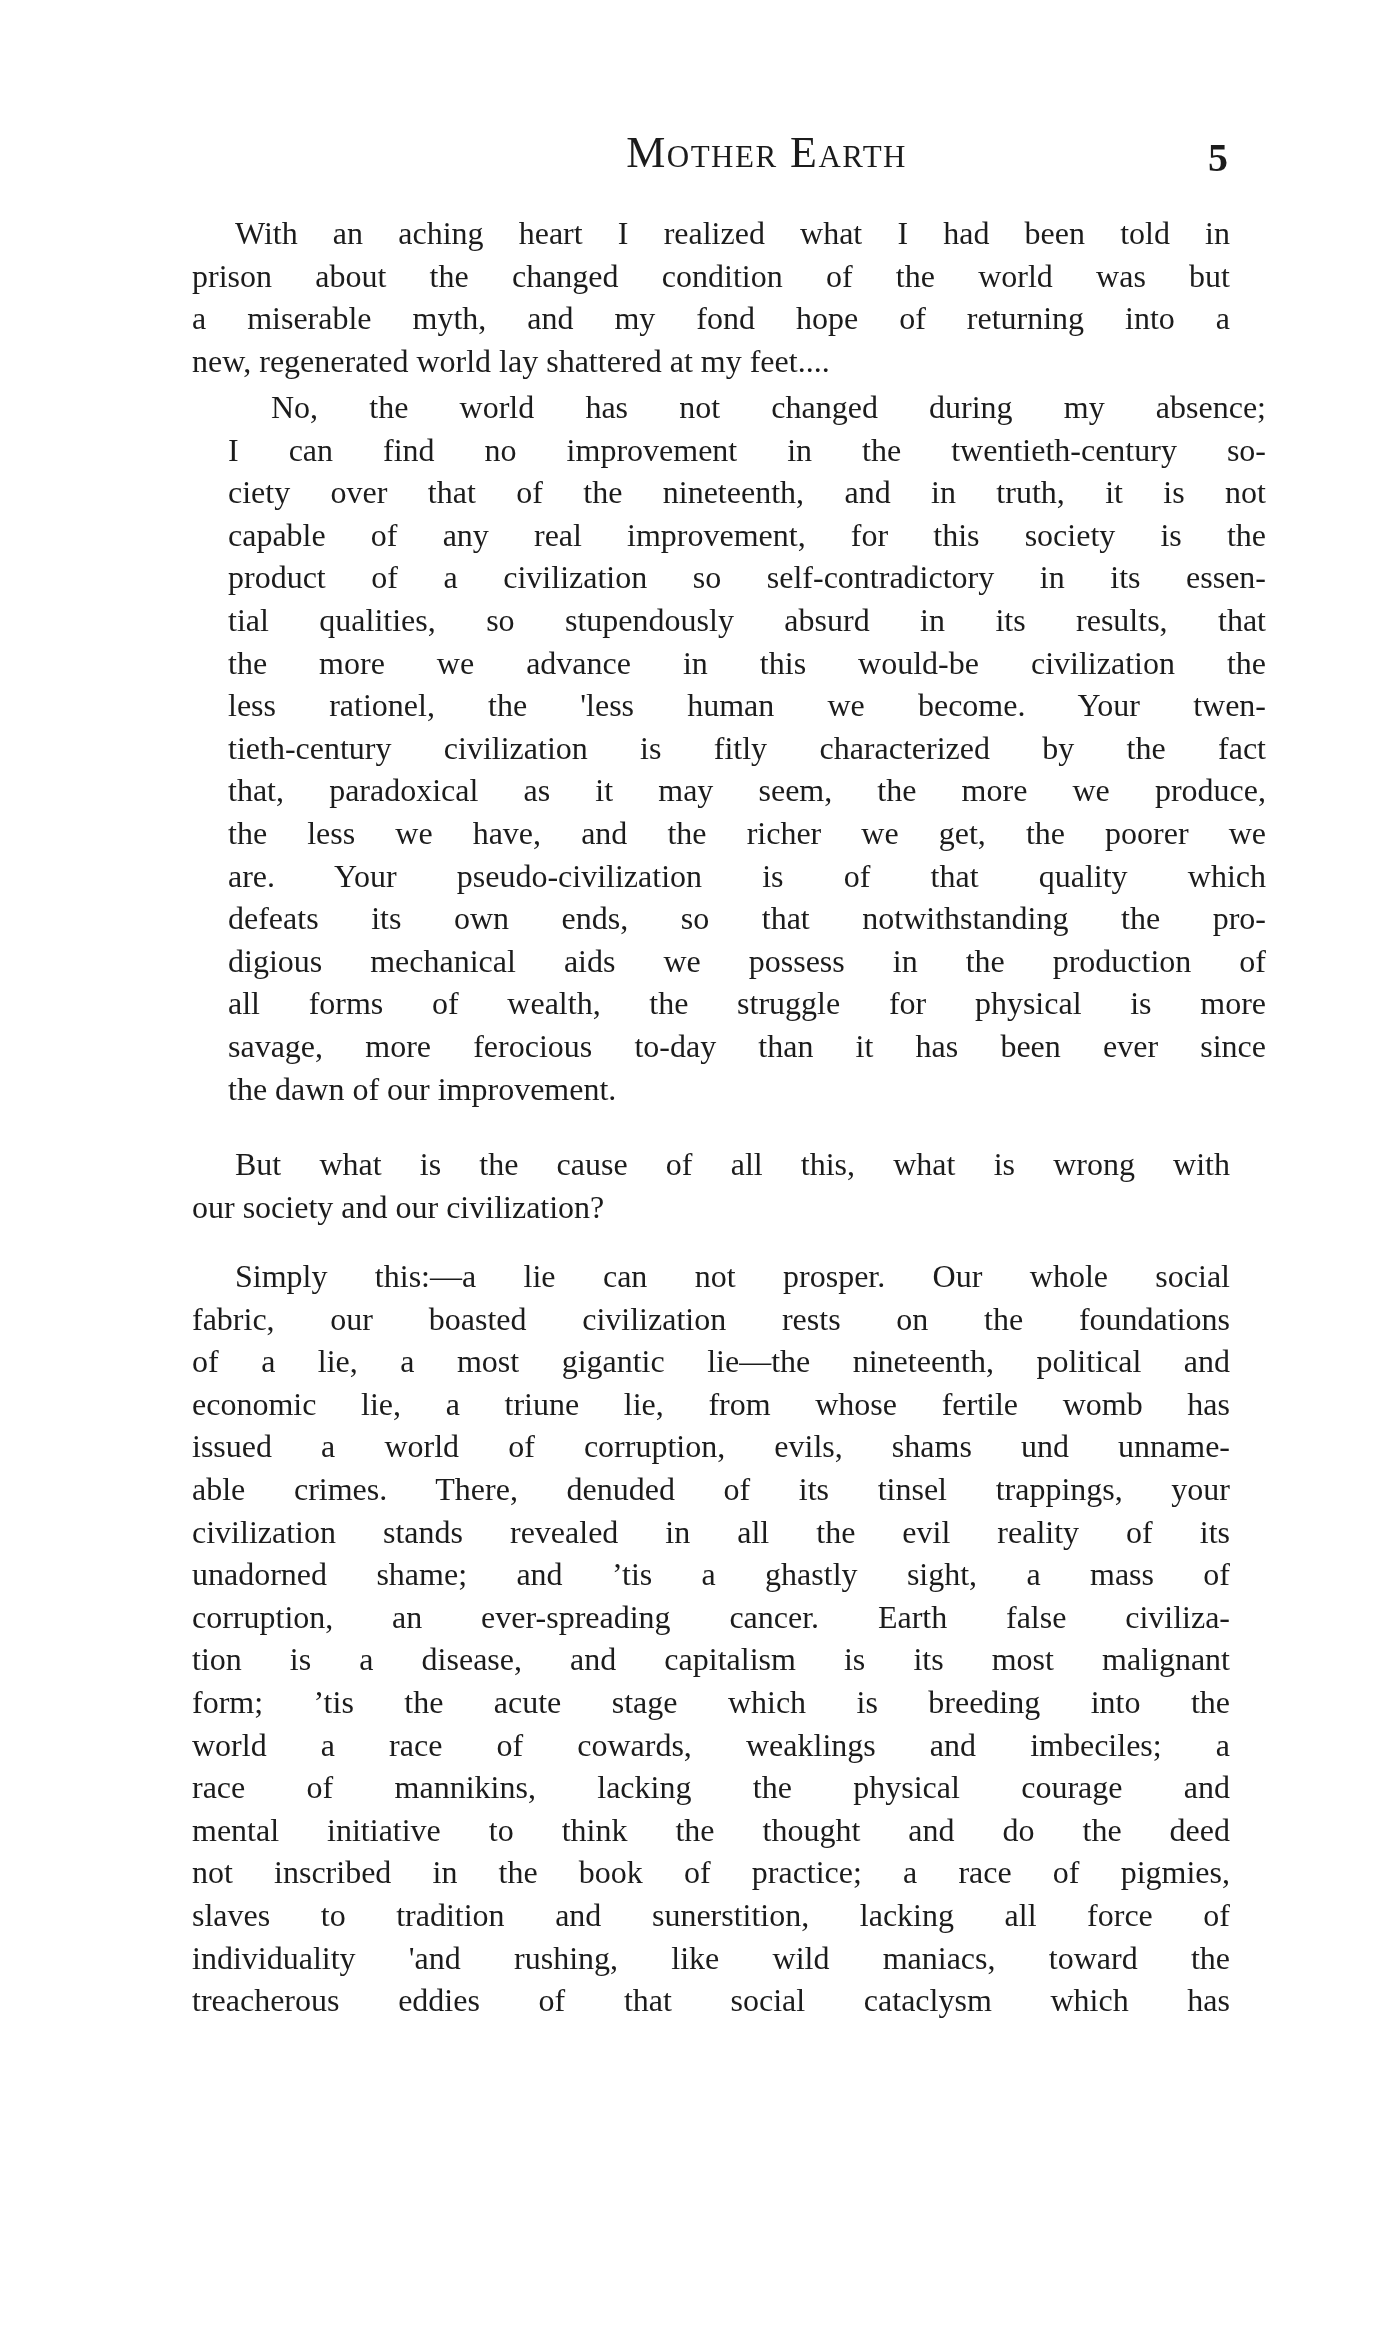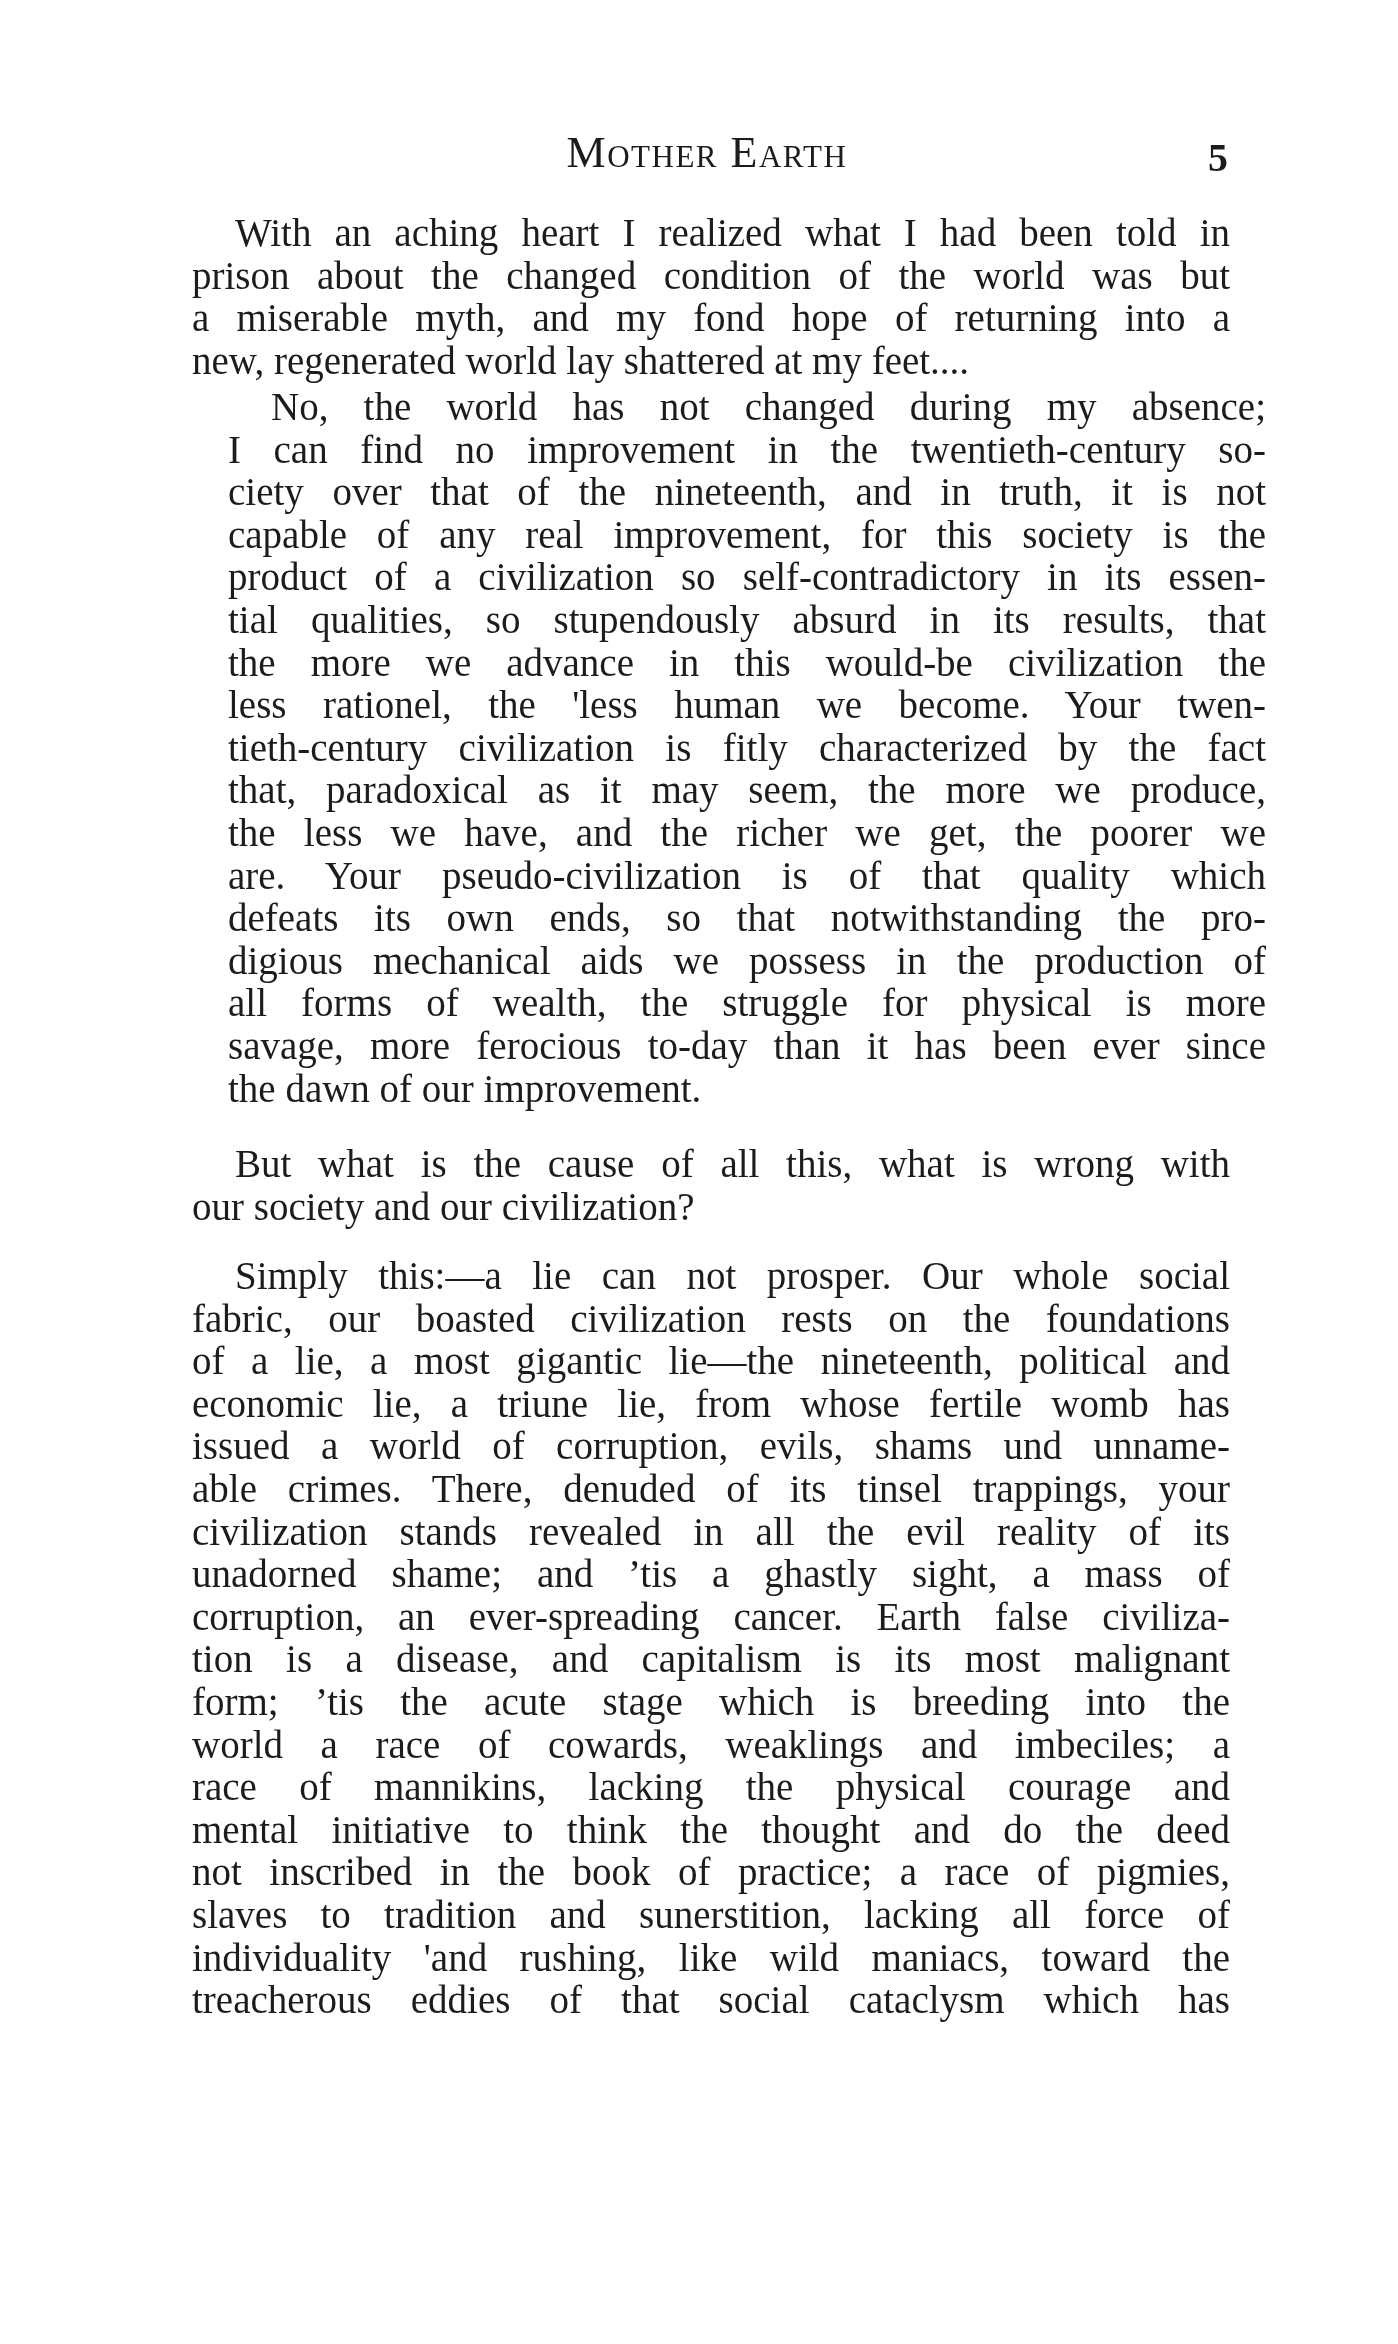--- a/index.html
+++ b/index.html
@@ -22,21 +22,21 @@
     height: 2344px;
     background: #ffffff;
   }
   .running-head {
     position: absolute;
     left: 507px;
     width: 400px;
     top: 128px;
     height: 50px;
     line-height: 50px;
-    text-align: center;
+    text-align: right;
     font-size: 44px;
     font-variant: small-caps;
     letter-spacing: 1.5px;
     white-space: nowrap;
   }
   .page-number {
     position: absolute;
     left: 1196px;
     width: 32px;
     top: 136px;
@@ -54,21 +54,21 @@
   }
   .paragraph {
     position: absolute;
     left: 0;
     width: 1038px;
   }
   .line {
     display: block;
     height: 42.6px;
     line-height: 42.6px;
-    font-size: 39px;
+    font-size: 32px;
     white-space: nowrap;
     text-align: justify;
     text-align-last: justify;
     width: 1038px;
     box-sizing: border-box;
   }
   .line.indent {
     padding-left: 43px;
   }
   .line.last {

